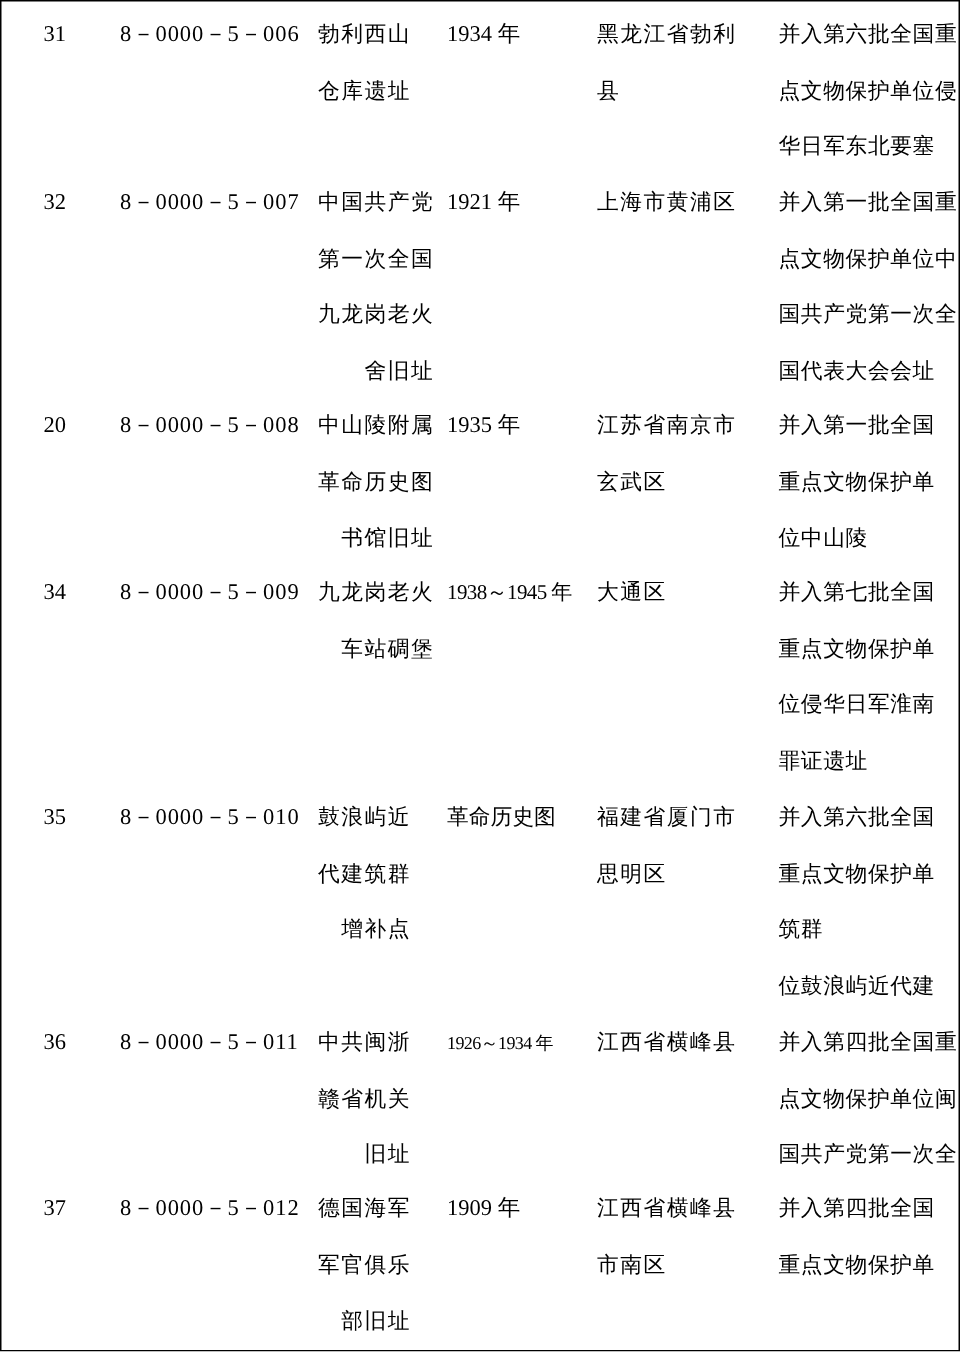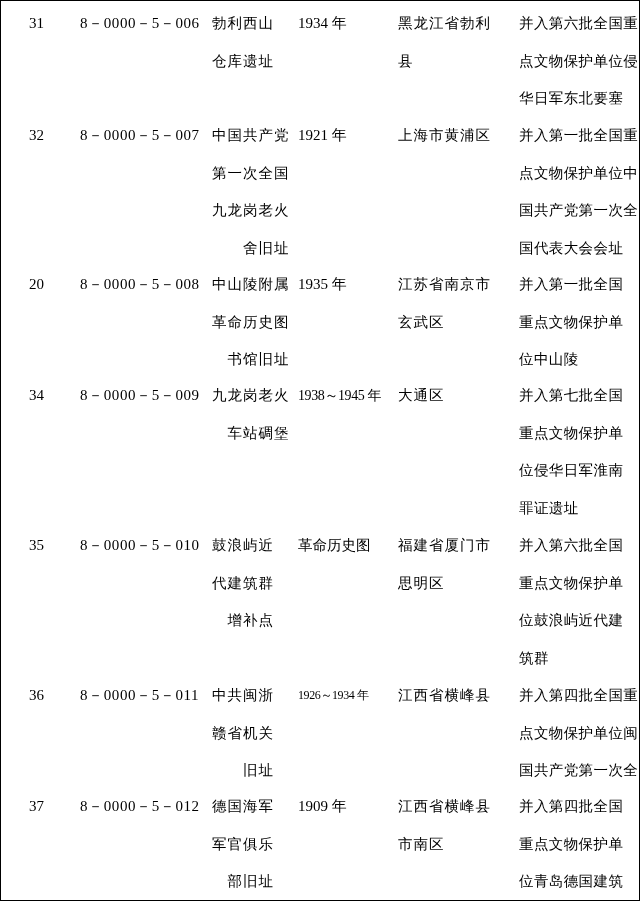--- a/index.html
+++ b/index.html
@@ -117,22 +117,22 @@
     <span class="line">增补点</span>
   </div>
   <div class="cell c-year" style="font-family:'DejaVu Serif',serif;font-size:14.5px;">革命历史图</div>
   <div class="cell c-loc">
     <span class="line">福建省厦门市</span>
     <span class="line">思明区</span>
   </div>
   <div class="cell c-note">
     <span class="line">并入第六批全国</span>
     <span class="line">重点文物保护单</span>
+    <span class="line">筑群</span>
     <span class="line">位鼓浪屿近代建</span>
-    <span class="line">筑群</span>
   </div>
 </div>
 
 <div class="row" style="top:677px;">
   <div class="cell c-no">36</div>
   <div class="cell c-code">8－0000－5－011</div>
   <div class="cell c-name">
     <span class="line">中共闽浙</span>
     <span class="line">赣省机关</span>
     <span class="line">旧址</span>
@@ -157,15 +157,14 @@
     <span class="line">部旧址</span>
   </div>
   <div class="cell c-year">1909 年</div>
   <div class="cell c-loc">
     <span class="line">江西省横峰县</span>
     <span class="line">市南区</span>
   </div>
   <div class="cell c-note">
     <span class="line">并入第四批全国</span>
     <span class="line">重点文物保护单</span>
-    <span class="line">位青岛德国建筑</span>
   </div>
 </div>
 
 </body></html>

